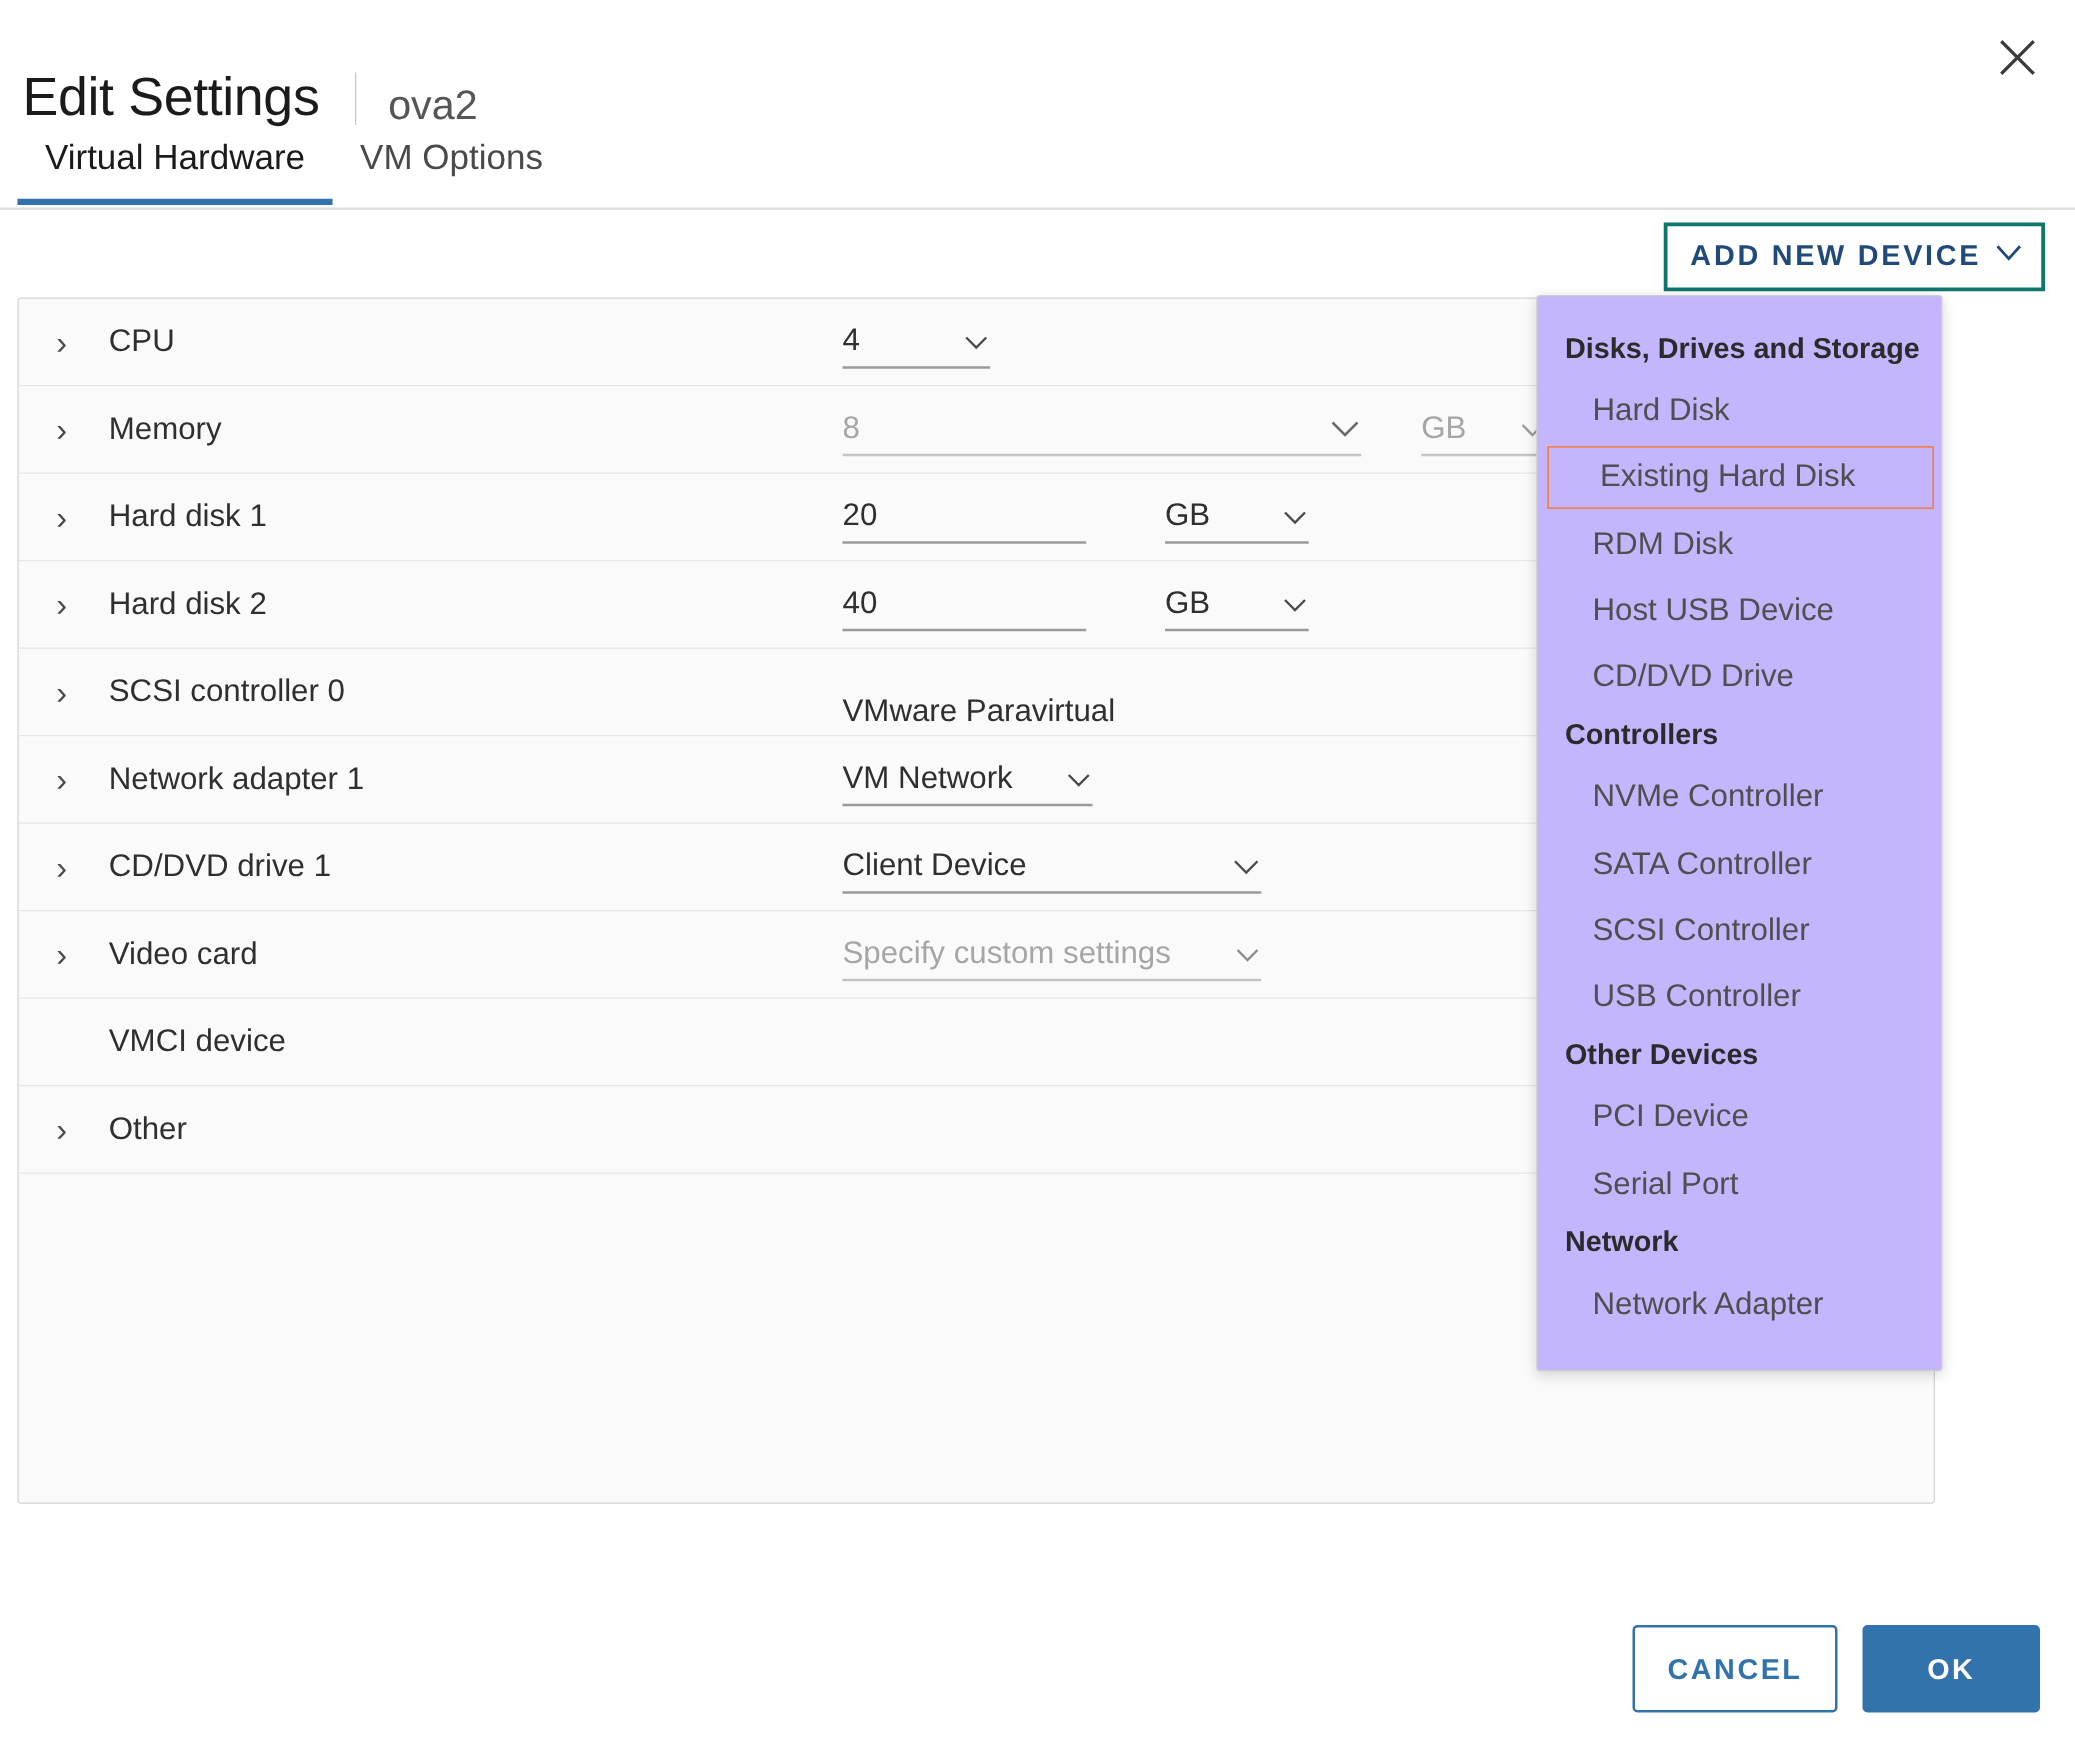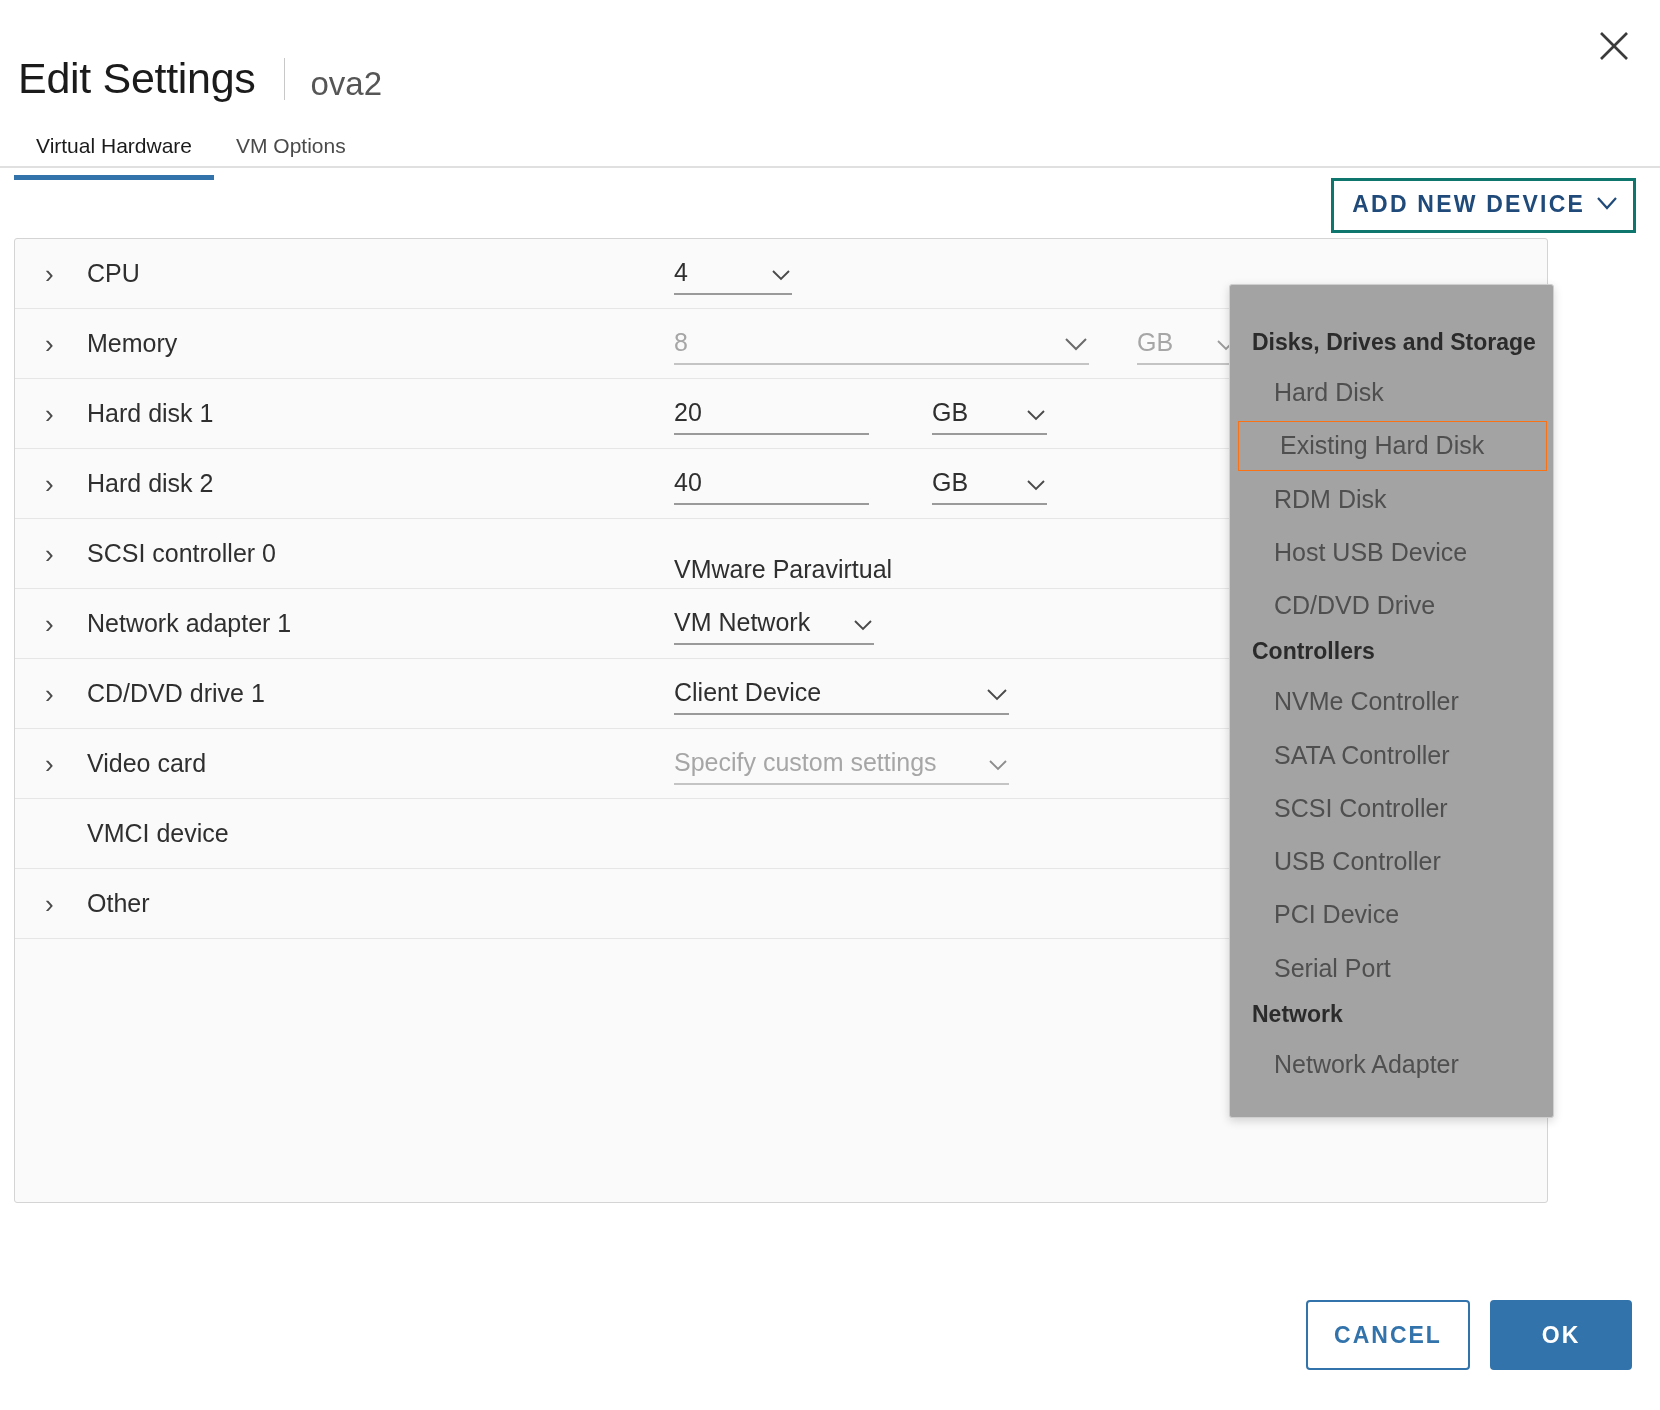--- a/index.html
+++ b/index.html
@@ -67,27 +67,26 @@
     position: absolute;
     left: 0; top: 104px;
     width: 1660px;
     height: 64px;
     border-bottom: 2px solid #e0e0e0;
     display: flex;
     align-items: flex-start;
     padding-left: 14px;
   }
   .tab {
-    font-size: 21px;
+    font-size: 28px;
     color: #4a4a4a;
     padding: 6px 22px 20px 22px;
     cursor: pointer;
     position: relative;
     white-space: nowrap;
-    margin-top: 24px;
   }
   .tab.active { color: #1b1b1b; }
   .tab.active::after {
     content: "";
     position: absolute;
     left: 0; right: 0;
     bottom: -2px;
     height: 5px;
     background: #3273ab;
   }
@@ -204,27 +203,26 @@
   .f-cd     { width: 335px; margin-left: 14px; }
   .f-video  { width: 335px; margin-left: 14px; }
   .v-offset { margin-left: 14px; margin-top: 32px; }
 
   
   .menu {
     position: absolute;
     left: 1229px;
     top: 236px;
     width: 325px;
-    background: #a3a3a3;
+    background: #c4b5fd;
     border: 1px solid #cfcfcf;
     border-radius: 3px;
     box-shadow: 0 3px 10px rgba(0,0,0,0.16);
-    padding: 38px 0 26px 0;
+    padding: 22px 0 26px 0;
     z-index: 40;
-    margin-top: 48px;
   }
   .menu-group {
     font-size: 23px;
     font-weight: 700;
     color: #2b2b2b;
     padding: 6px 0 10px 22px;
     white-space: nowrap;
   }
   .menu-item {
     font-size: 25px;
@@ -488,20 +486,21 @@
     <div class="menu-item">RDM Disk</div>
     <div class="menu-item">Host USB Device</div>
     <div class="menu-item">CD/DVD Drive</div>
 
     <div class="menu-group">Controllers</div>
     <div class="menu-item">NVMe Controller</div>
     <div class="menu-item">SATA Controller</div>
     <div class="menu-item">SCSI Controller</div>
     <div class="menu-item">USB Controller</div>
 
+    <div class="menu-group">Other Devices</div>
     <div class="menu-item">PCI Device</div>
     <div class="menu-item">Serial Port</div>
 
     <div class="menu-group">Network</div>
     <div class="menu-item">Network Adapter</div>
   </div>
 
   <div class="footer">
     <div class="btn btn-cancel">CANCEL</div>
     <div class="btn btn-ok">OK</div>

